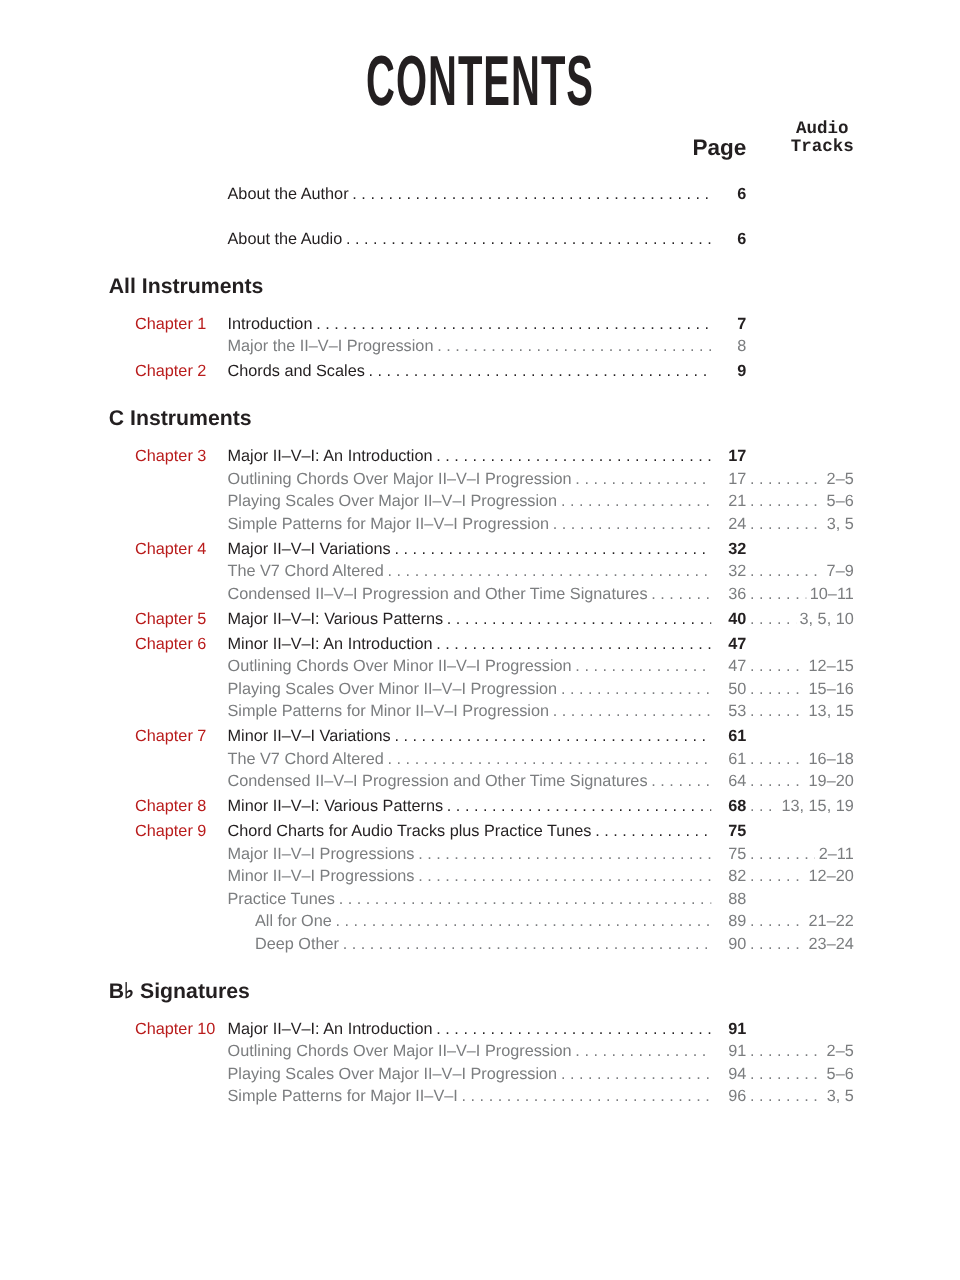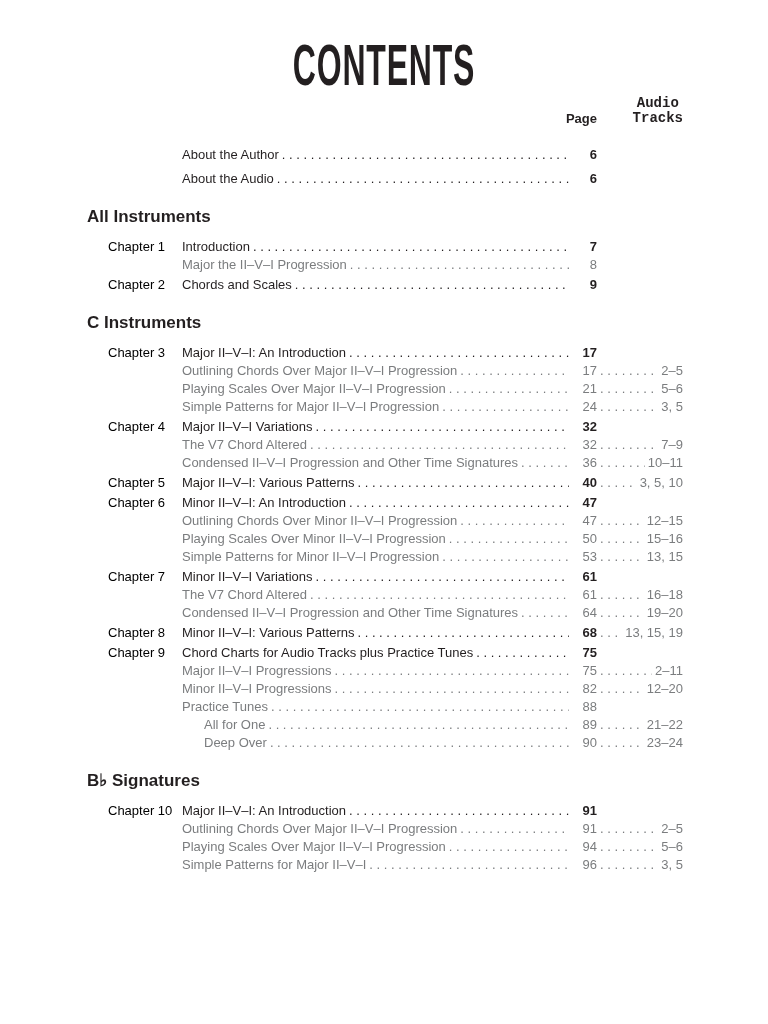--- a/index.html
+++ b/index.html
@@ -23,56 +23,56 @@
     transform: scale(0.80, 1.42);
     transform-origin: top center;
     color: #231f20;
     white-space: nowrap;
   }
 
   
   .col-headers { position: relative; height: 34px; }
   .hdr-page {
     position: absolute; right: 171px; bottom: 0;
-    font-weight: 700; font-size: 13px; line-height: 15px; margin-left: 34px;
+    font-weight: 700; font-size: 18px; line-height: 15px; margin-left: 34px;
   }
   .hdr-tracks {
     position: absolute; right: 85px; bottom: 0;
     font-weight: 700; font-size: 14px; line-height: 15px;
     text-align: center;
     font-family: Liberation Mono, monospace;
   }
 
   
   #toc { margin-top: 20px; }
   .row {
     display: flex; align-items: baseline;
     margin-left: 108px; width: 575px;
     line-height: 18px; height: 18px;
   }
-  .chap { width: 74px; flex-shrink: 0; color: #000000; }
+  .chap { width: 74px; flex-shrink: 0; color: #b91c1c; }
   .entry { flex: 1; display: flex; align-items: baseline; min-width: 0; }
   .t { white-space: nowrap; padding-right: 3px; }
   .t.ind { padding-left: 22px; }
   .leader, .leader2 { flex: 1; overflow: hidden; white-space: nowrap; min-width: 6px; }
   .leader::after, .leader2::after {
     content: ". . . . . . . . . . . . . . . . . . . . . . . . . . . . . . . . . . . . . . . . . . . . . . . . . . . . . . . . . . . .";
   }
   .leader2 { padding-left: 3px; }
   .nodots::after { content: ""; }
   .pg { width: 26px; text-align: right; flex-shrink: 0; padding-left: 2px; }
   .tz { width: 86px; flex-shrink: 0; display: flex; align-items: center; color: #7b7d7f; }
   .trk { white-space: nowrap; padding-left: 3px; }
 
   .row.main { color: #231f20; }
   .row.main .pg { font-weight: 700; }
   .row.sub { color: #7b7d7f; }
   .row.sub .pg { font-weight: 400; }
 
-  .front-matter .row { margin-bottom: 6px; }
+  .front-matter .row { margin-bottom: 18px; }
   .front-matter .row:last-child { margin-bottom: 4px; }
 
   .section-heading {
     margin: 20px 0 12px 87px;
     font-size: 17px; font-weight: 700;
     line-height: 18px; color: #231f20;
   }
   .group { margin-top: 2px; }
   .group:first-child { margin-top: 0; }
 </style>
@@ -426,21 +426,21 @@
               <span class="pg">89</span>
               <span class="tz">
                 <span class="leader2"></span>
                 <span class="trk">21–22</span>
               </span>
             </span>
           </div>
           <div class="row sub">
             <span class="chap"></span>
             <span class="entry">
-              <span class="t ind">Deep Over</span>
+              <span class="t ind">Deep Other</span>
               <span class="leader"></span>
               <span class="pg">90</span>
               <span class="tz">
                 <span class="leader2"></span>
                 <span class="trk">23–24</span>
               </span>
             </span>
           </div>
         </div>
       </div>

